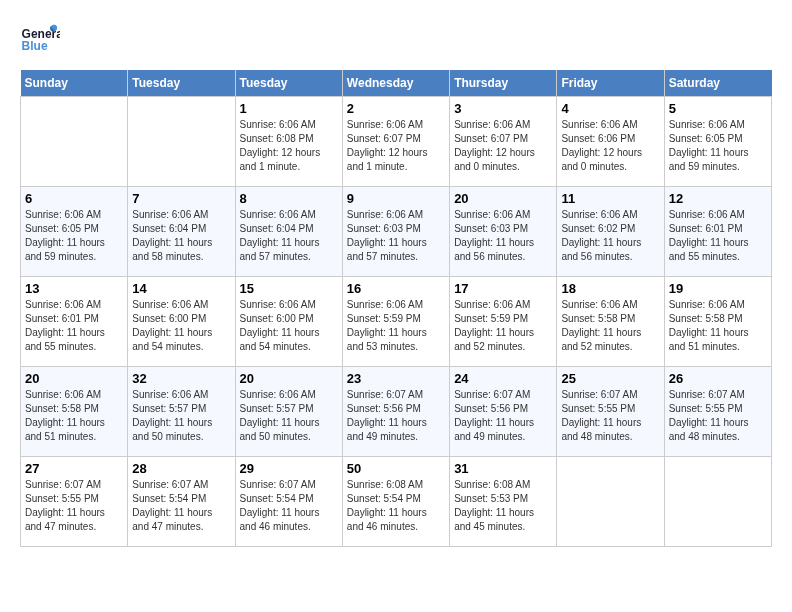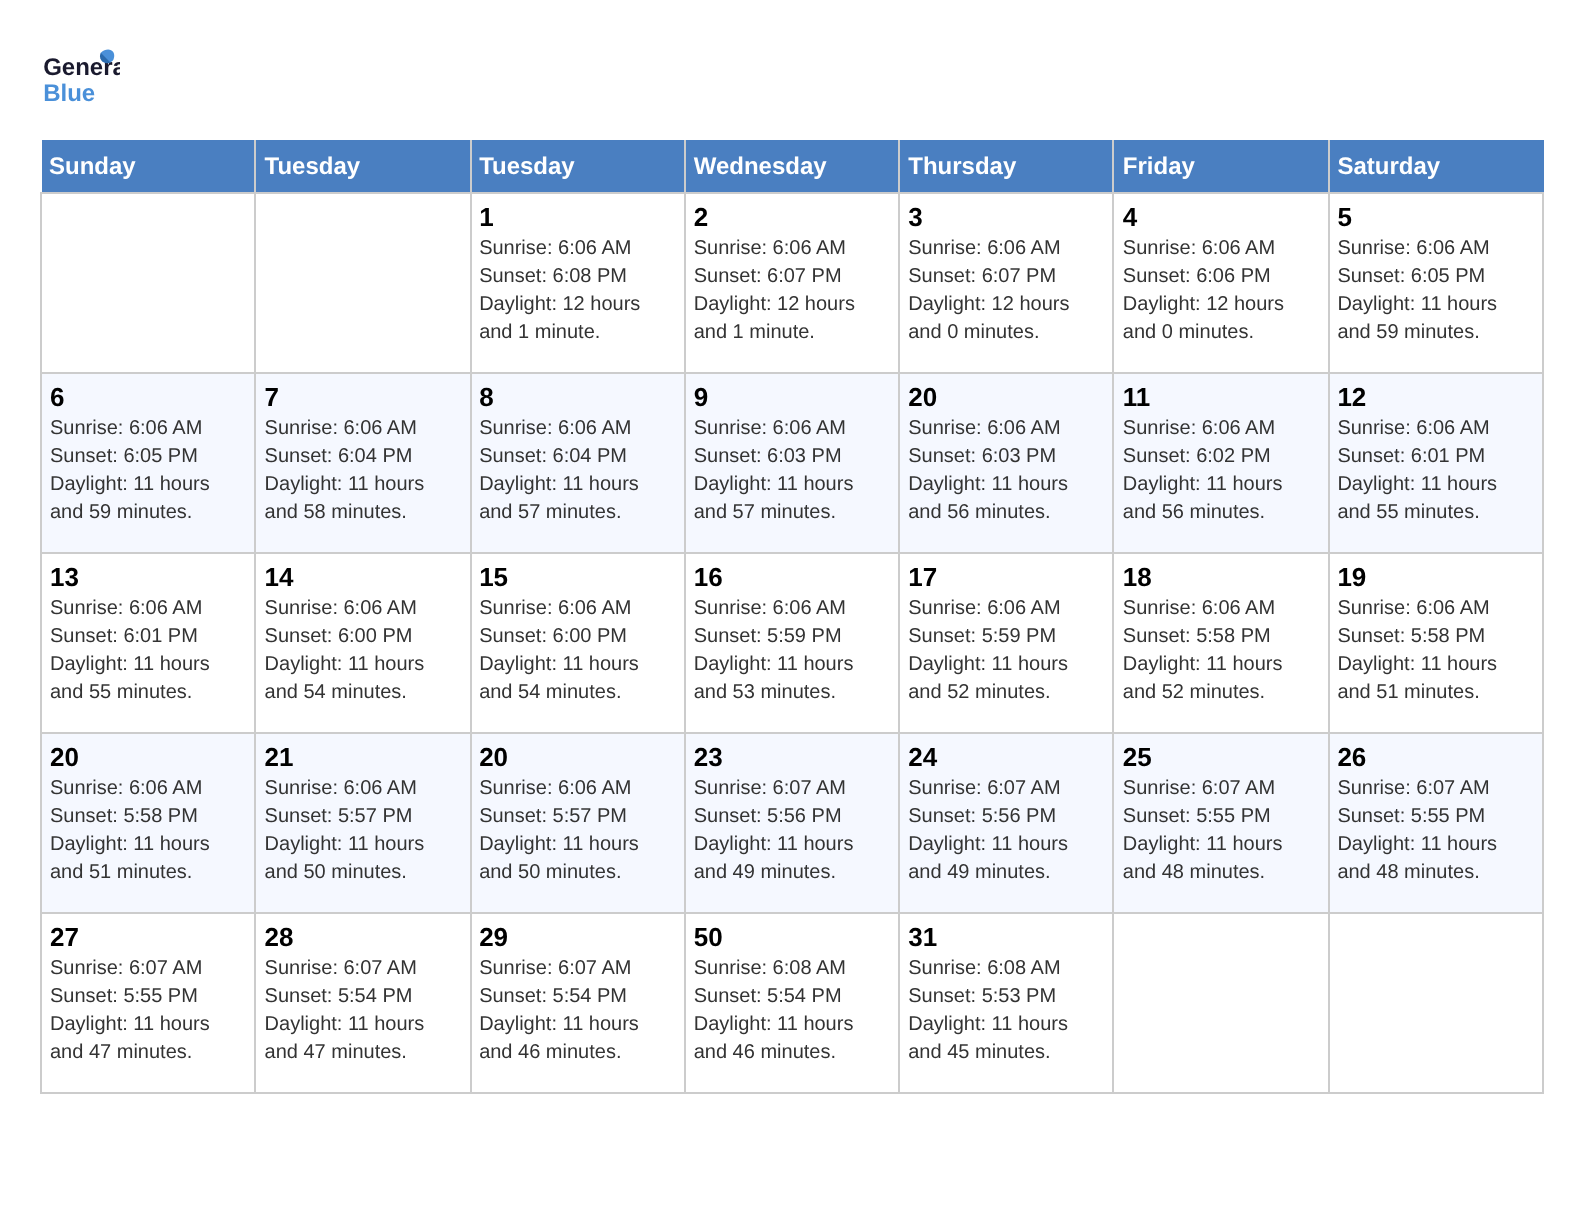--- a/index.html
+++ b/index.html
@@ -201,21 +201,21 @@
           <span class="day-number">19</span>
           <div class="day-info">Sunrise: 6:06 AM<br>Sunset: 5:58 PM<br>Daylight: 11 hours and 51 minutes.</div>
         </td>
       </tr>
       <tr>
         <td>
           <span class="day-number">20</span>
           <div class="day-info">Sunrise: 6:06 AM<br>Sunset: 5:58 PM<br>Daylight: 11 hours and 51 minutes.</div>
         </td>
         <td>
-          <span class="day-number">21</span>
+          <span class="day-number">32</span>
           <div class="day-info">Sunrise: 6:06 AM<br>Sunset: 5:57 PM<br>Daylight: 11 hours and 50 minutes.</div>
         </td>
         <td>
           <span class="day-number">20</span>
           <div class="day-info">Sunrise: 6:06 AM<br>Sunset: 5:57 PM<br>Daylight: 11 hours and 50 minutes.</div>
         </td>
         <td>
           <span class="day-number">23</span>
           <div class="day-info">Sunrise: 6:07 AM<br>Sunset: 5:56 PM<br>Daylight: 11 hours and 49 minutes.</div>
         </td>

